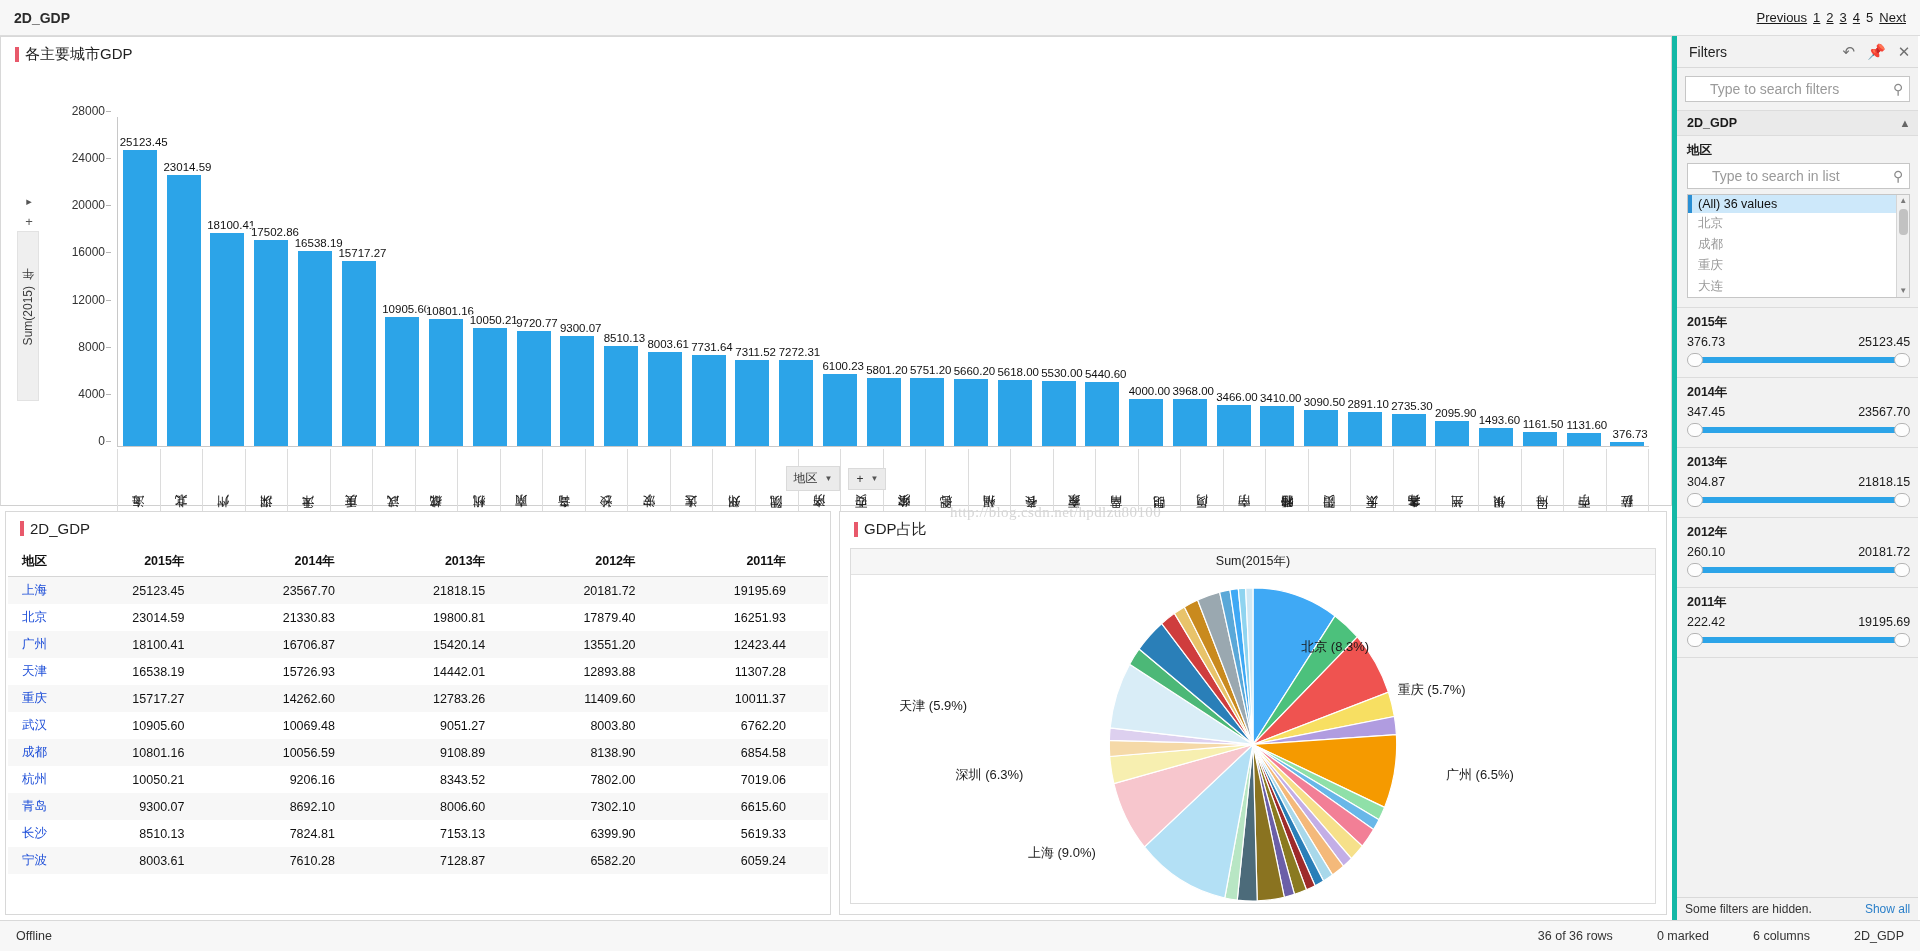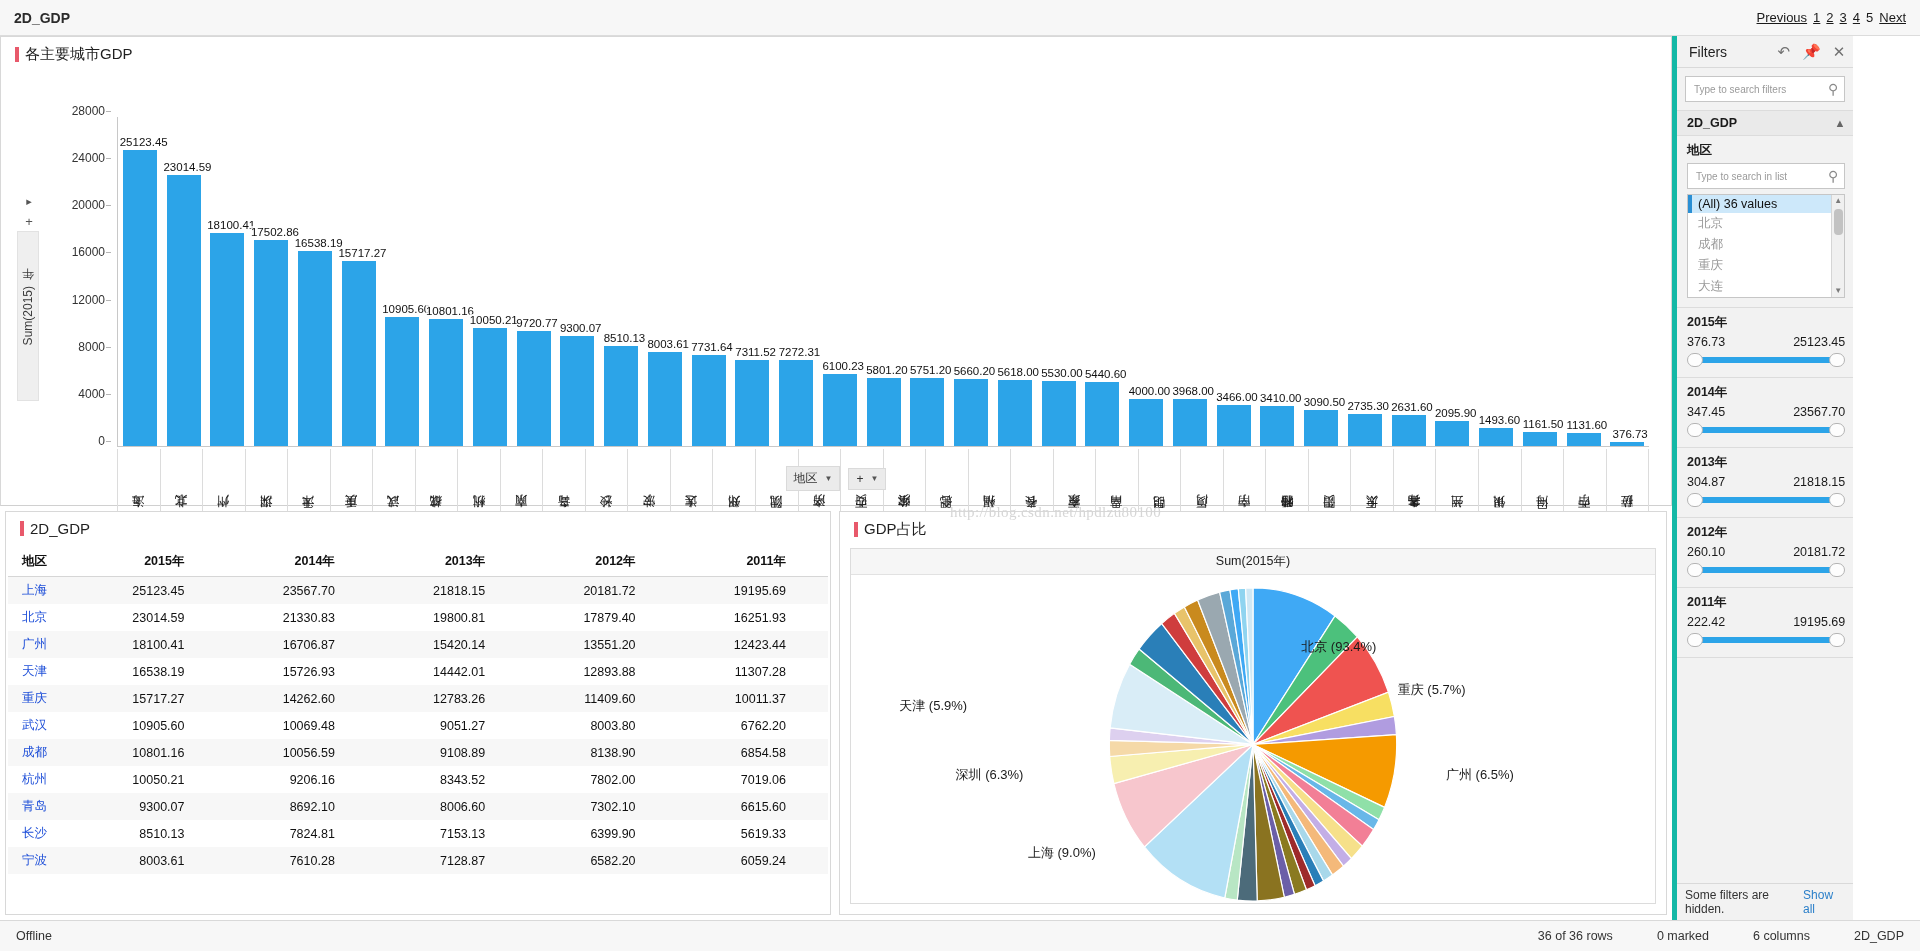--- a/index.html
+++ b/index.html
@@ -131,21 +131,21 @@
     height: 32px; display: flex; align-items: center;
     padding: 0 8px 0 12px; border-bottom: 1px solid #d9d9d9; background: #f2f2f2;
   }
   #fp-head .t { font-size: 14px; color: #222; }
   #fp-head .icons { margin-left: auto; display: flex; gap: 12px; align-items: center; color: #707070; }
   #fp-head .icons span { cursor: pointer; font-size: 15px; line-height: 1; }
   .srch {
     margin: 8px; height: 26px; background: #fff; border: 1px solid #c6c6c6;
     display: flex; align-items: center; padding: 0 6px 0 8px;
   }
-  .srch input { border: 0; outline: 0; flex: 1; font-size: 10px; color: #222; font-family: inherit; background: transparent; }
+  .srch input { border: 0; outline: 0; flex: 1; font-size: 14px; color: #222; font-family: inherit; background: transparent; margin-left: 16px; }
   .srch input::placeholder { color: #9a9a9a; }
   .srch .mag { color: #8a8a8a; font-size: 14px; }
   #fp-group {
     display: flex; align-items: center; padding: 5px 8px 5px 10px;
     background: #eaeaea; border-top: 1px solid #dcdcdc; border-bottom: 1px solid #dcdcdc;
     font-size: 12.5px; font-weight: bold; color: #1a1a1a;
   }
   #fp-group .chev { margin-left: auto; color: #666; font-size: 11px; }
   .filt { padding: 6px 8px 9px 10px; border-bottom: 1px solid #dcdcdc; background: #f2f2f2; }
   .filt .fname { font-size: 12.5px; font-weight: bold; color: #1d1d1d; margin-bottom: 4px; }
@@ -342,26 +342,26 @@
               </div>
               <div class="barcol">
                 <div class="barval" style="bottom: 42.1893px; margin-top: 36px;">3410.00</div>
                 <div class="bar" style="height: 40.1893px; background: rgb(44, 164, 232);"></div>
               </div>
               <div class="barcol">
                 <div class="barval" style="bottom: 38.4237px;">3090.50</div>
                 <div class="bar" style="height: 36.4237px; background: rgb(44, 164, 232);"></div>
               </div>
               <div class="barcol">
+                <div class="barval" style="bottom: 36.0737px;">2891.10</div>
+                <div class="bar" style="height: 34.0737px; background: rgb(44, 164, 232);"></div>
+              </div>
+              <div class="barcol">
                 <div class="barval" style="bottom: 34.2375px;">2735.30</div>
                 <div class="bar" style="height: 32.2375px; background: rgb(44, 164, 232);"></div>
-              </div>
-              <div class="barcol">
-                <div class="barval" style="bottom: 33.0153px;">2631.60</div>
-                <div class="bar" style="height: 31.0153px; background: rgb(44, 164, 232);"></div>
               </div>
               <div class="barcol">
                 <div class="barval" style="bottom: 26.7017px;">2095.90</div>
                 <div class="bar" style="height: 24.7017px; background: rgb(44, 164, 232);"></div>
               </div>
               <div class="barcol">
                 <div class="barval" style="bottom: 19.6031px;">1493.60</div>
                 <div class="bar" style="height: 17.6031px; background: rgb(44, 164, 232);"></div>
               </div>
               <div class="barcol">
@@ -656,21 +656,21 @@
                 <path d="M400,170 L307.8847815014099,47.979119014844926 A145,158 0 0,1 320.7159117007185,37.71104513334157 Z" fill="#cf3d3d" stroke="#ffffff" stroke-width="1.2"></path>
                 <path d="M400,170 L320.7159117007185,37.71104513334157 A145,158 0 0,1 330.74200272209805,31.18832414635412 Z" fill="#e8c36a" stroke="#ffffff" stroke-width="1.2"></path>
                 <path d="M400,170 L330.74200272209805,31.18832414635412 A145,158 0 0,1 344.143231137179,24.193627078315984 Z" fill="#c98a1e" stroke="#ffffff" stroke-width="1.2"></path>
                 <path d="M400,170 L344.143231137179,24.193627078315984 A145,158 0 0,1 366.33113833556104,16.318410124528725 Z" fill="#9aa8b0" stroke="#ffffff" stroke-width="1.2"></path>
                 <path d="M400,170 L366.33113833556104,16.318410124528725 A145,158 0 0,1 376.7403642756247,14.046058503209764 Z" fill="#5aa8d8" stroke="#ffffff" stroke-width="1.2"></path>
                 <path d="M400,170 L376.7403642756247,14.046058503209764 A145,158 0 0,1 385.1602171816911,12.829636569458131 Z" fill="#3fa9f5" stroke="#ffffff" stroke-width="1.2"></path>
                 <path d="M400,170 L385.1602171816911,12.829636569458131 A145,158 0 0,1 392.5703491587447,12.20754545602378 Z" fill="#8fd4f0" stroke="#ffffff" stroke-width="1.2"></path>
                 <path d="M400,170 L392.5703491587447,12.20754545602378 A145,158 0 0,1 400,12 Z" fill="#cfe8f5" stroke="#ffffff" stroke-width="1.2"></path>
               </svg>
             <div id="pie-labels">
-                <div class="pie-lbl" style="left: 56%; top: 19%;">北京 (93.4%)</div>
+                <div class="pie-lbl" style="left: 56%; top: 19%;">北京 (8.3%)</div>
                 <div class="pie-lbl" style="left: 68%; top: 32%;">重庆 (5.7%)</div>
                 <div class="pie-lbl" style="left: 74%; top: 58%;">广州 (6.5%)</div>
                 <div class="pie-lbl" style="left: 22%; top: 82%;">上海 (9.0%)</div>
                 <div class="pie-lbl" style="left: 13%; top: 58%;">深圳 (6.3%)</div>
                 <div class="pie-lbl" style="left: 6%; top: 37%;">天津 (5.9%)</div>
               </div>
           </div>
         </div>
       </div>
 

